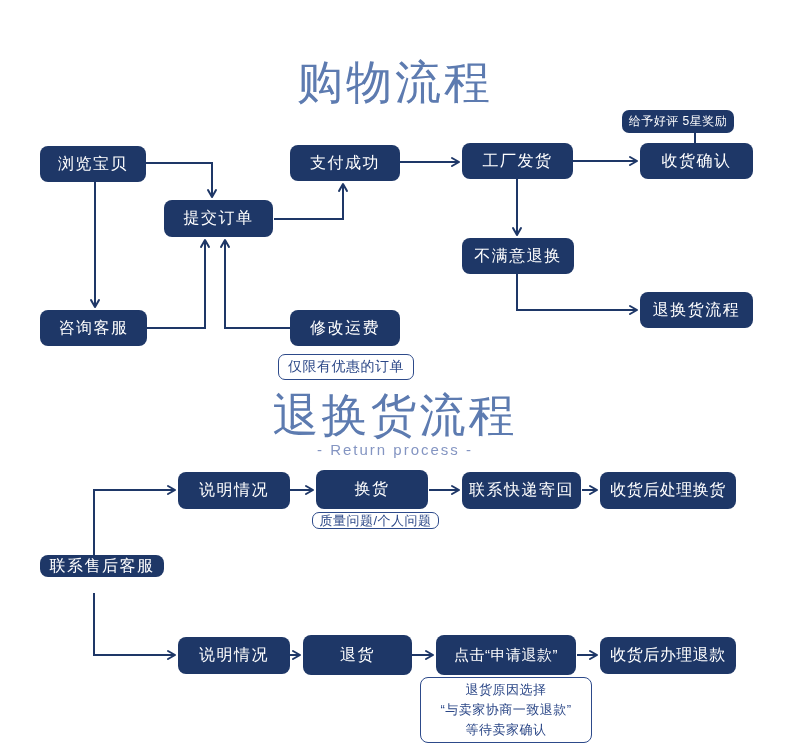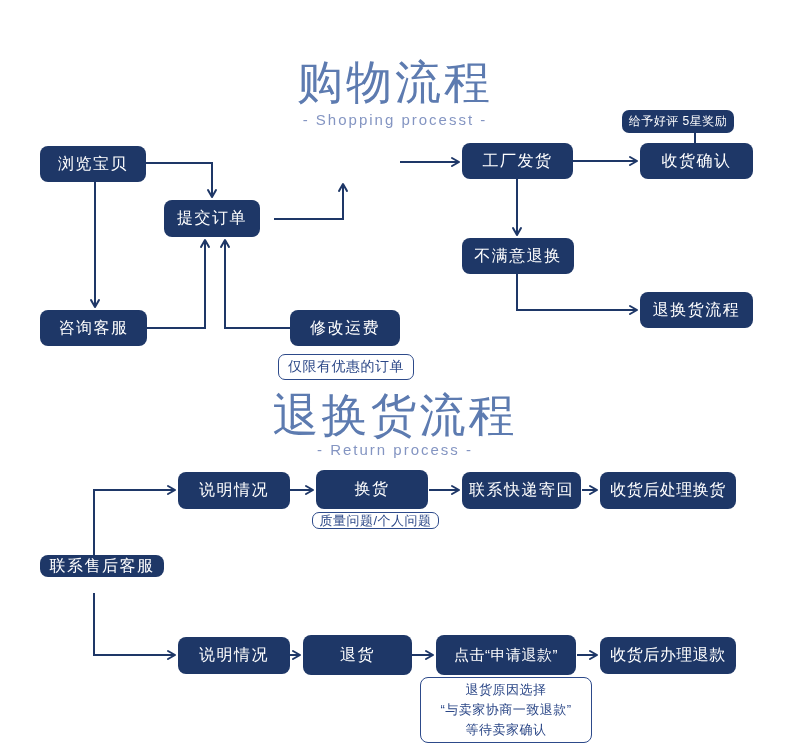--- a/index.html
+++ b/index.html
@@ -58,26 +58,26 @@
       <polyline points="290,490 312,490" marker-end="url(#arr)"></polyline>
       <polyline points="429,490 458,490" marker-end="url(#arr)"></polyline>
       <polyline points="582,490 596,490" marker-end="url(#arr)"></polyline>
       <polyline points="290,655 299,655" marker-end="url(#arr)"></polyline>
       <polyline points="412,655 432,655" marker-end="url(#arr)"></polyline>
       <polyline points="577,655 596,655" marker-end="url(#arr)"></polyline>
     </g>
   </svg>
 
   <div class="title" style="top:52px;">购物流程</div>
-  <div class="subtitle" style="top:111px;">- Shopping processt -</div>
 
   <div class="badge" style="left:622px;top:110px;width:112px;height:23px;">给予好评 5星奖励</div>
 
   <div class="node" style="left:40px;top:146px;width:106px;height:36px;">浏览宝贝</div>
-  <div class="node" style="left:164px;top:200px;width:96px;height:37px;text-align:right;">提交订单</div>
+  <div class="node" style="left:164px;top:200px;width:109px;height:37px;text-align:right;">提交订单</div>
+  <div class="node" style="left:290px;top:145px;width:110px;height:36px;">支付成功</div>
   <div class="node" style="left:462px;top:143px;width:111px;height:36px;">工厂发货</div>
   <div class="node" style="left:640px;top:143px;width:113px;height:36px;">收货确认</div>
   <div class="node" style="left:462px;top:238px;width:112px;height:36px;">不满意退换</div>
   <div class="node" style="left:640px;top:292px;width:113px;height:36px;">退换货流程</div>
   <div class="node" style="left:40px;top:310px;width:107px;height:36px;">咨询客服</div>
   <div class="node" style="left:290px;top:310px;width:110px;height:36px;">修改运费</div>
   <div class="note" style="left:278px;top:354px;width:136px;height:26px;font-size:14px;">仅限有优惠的订单</div>
 
   <div class="title" style="top:385px;">退换货流程</div>
   <div class="subtitle" style="top:441px;">- Return process -</div>

